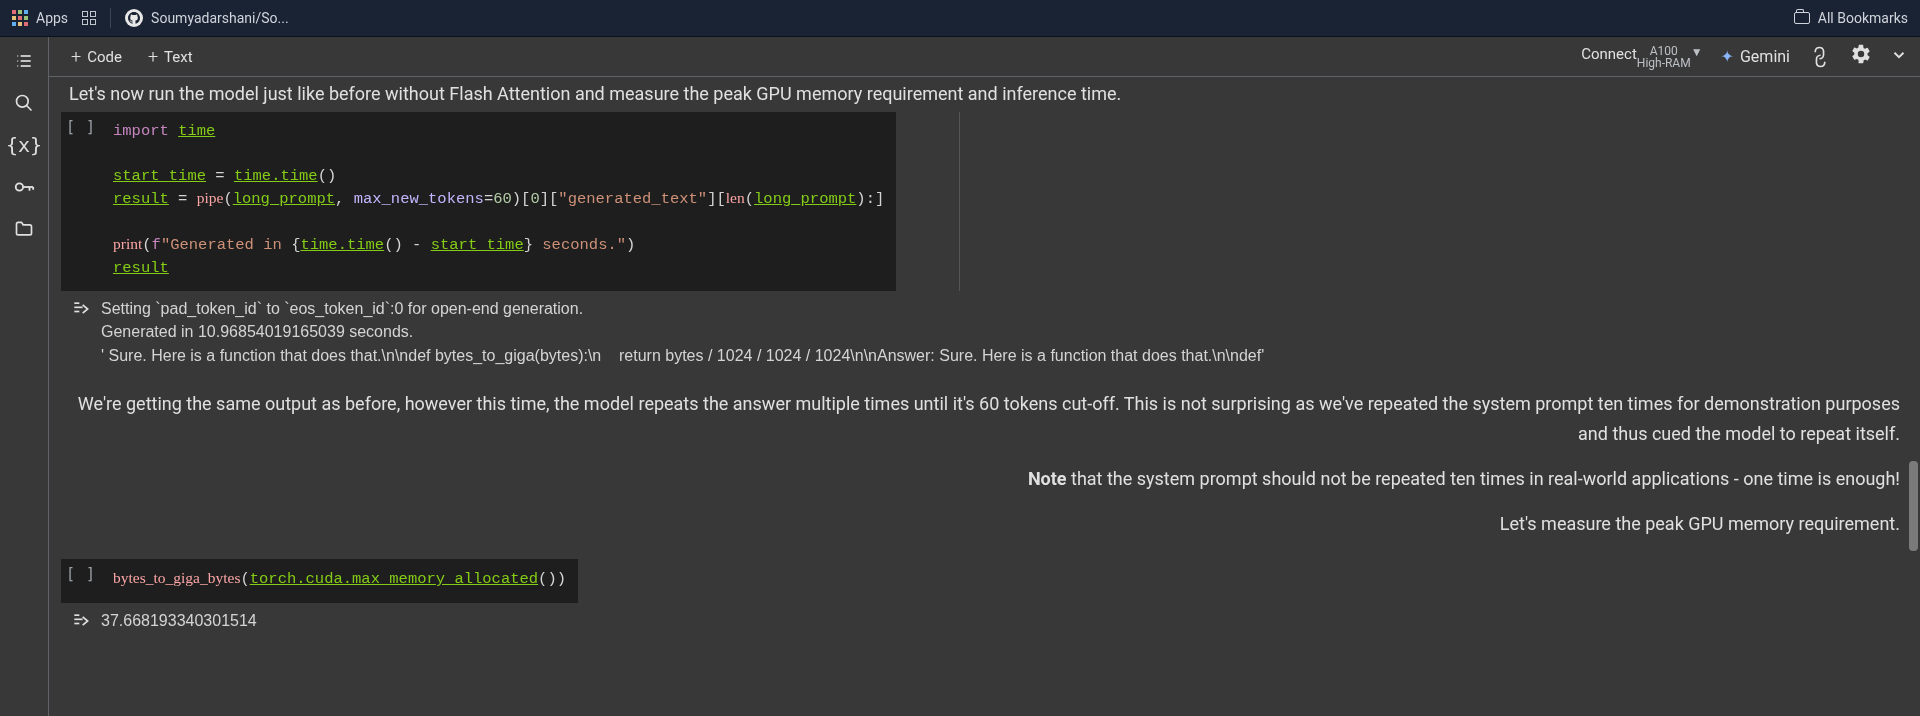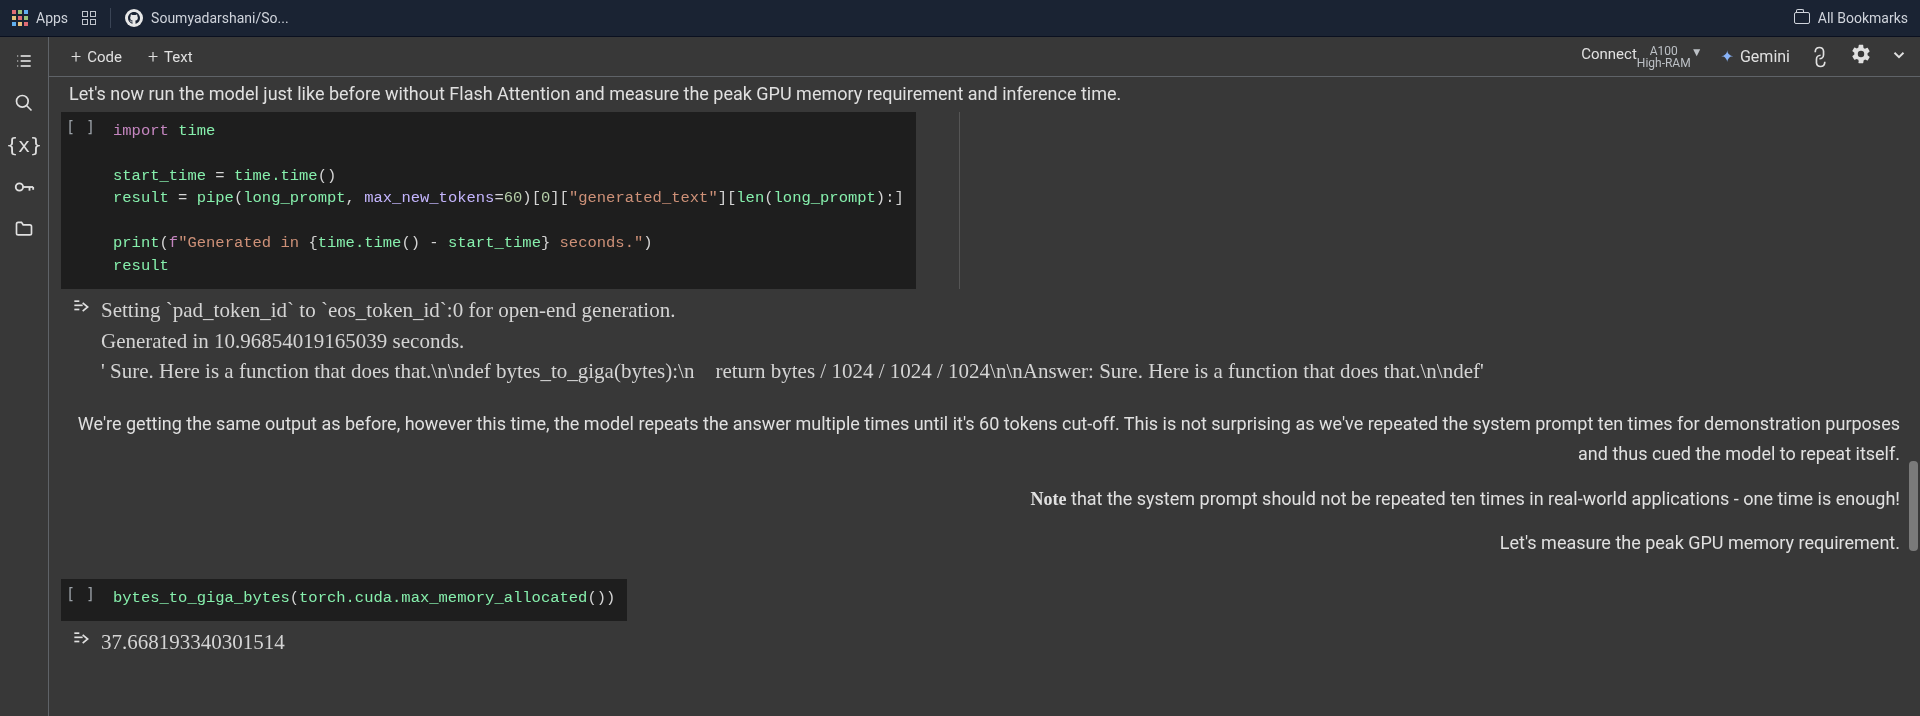--- a/index.html
+++ b/index.html
@@ -116,36 +116,36 @@
     content:""; position:absolute; left: 858px; top:0; bottom:0; width:1px;
     background: #555;
   }
   .cell-wrap { background:#1e1e1e; display:flex; border-radius:2px; }
   .cell-wrap .gutter { background:#1e1e1e; }
 
   .output-row { display:flex; margin-top:4px; margin-bottom:8px;}
   .output-icon { width: 40px; display:flex; justify-content:center; padding-top:2px; color:#e0e0e0; font-size:18px;}
   .output-text {
     flex:1;
-    font-family: Liberation Serif, serif;
-    font-size: 21px;
+    font-family: Liberation Sans, sans-serif;
+    font-size: 16px;
     line-height:1.45;
     color:#d4d4d4;
     white-space: pre-wrap;
   }
 
   .md-text { font-size: 18px; line-height: 1.7; color:#e0e0e0; padding: 14px 8px 6px 8px; }
   .md-text p { margin-bottom: 14px; text-align: right; }
-  .md-text strong { font-weight:700;font-family:Liberation Serif, serif; }
+  .md-text strong { font-weight:700; }
 
   .k { color:#c586c0;text-align:center; }
   .s { color:#ce9178; }
   .n { color:#b5cea8; }
-  .fn{ color:#86efac; }
-  .var{ color:#86efac; }
+  .fn{ color:#fca5a5;font-family:Liberation Serif, serif; }
+  .var{ color:#84cc16;text-decoration:underline; }
   .op{ color:#d4d4d4; }
   .p { color:#d4d4d4; }
   .idx{ color:#c4b5fd;}
 
   .scrollbar-fake { position:absolute; right:2px; top: 424px; width:9px; height:90px; background:#7a7a7a; border-radius:4px;}
 </style>
 </head>
 <body>
 
 <div class="bookmarks-bar">

